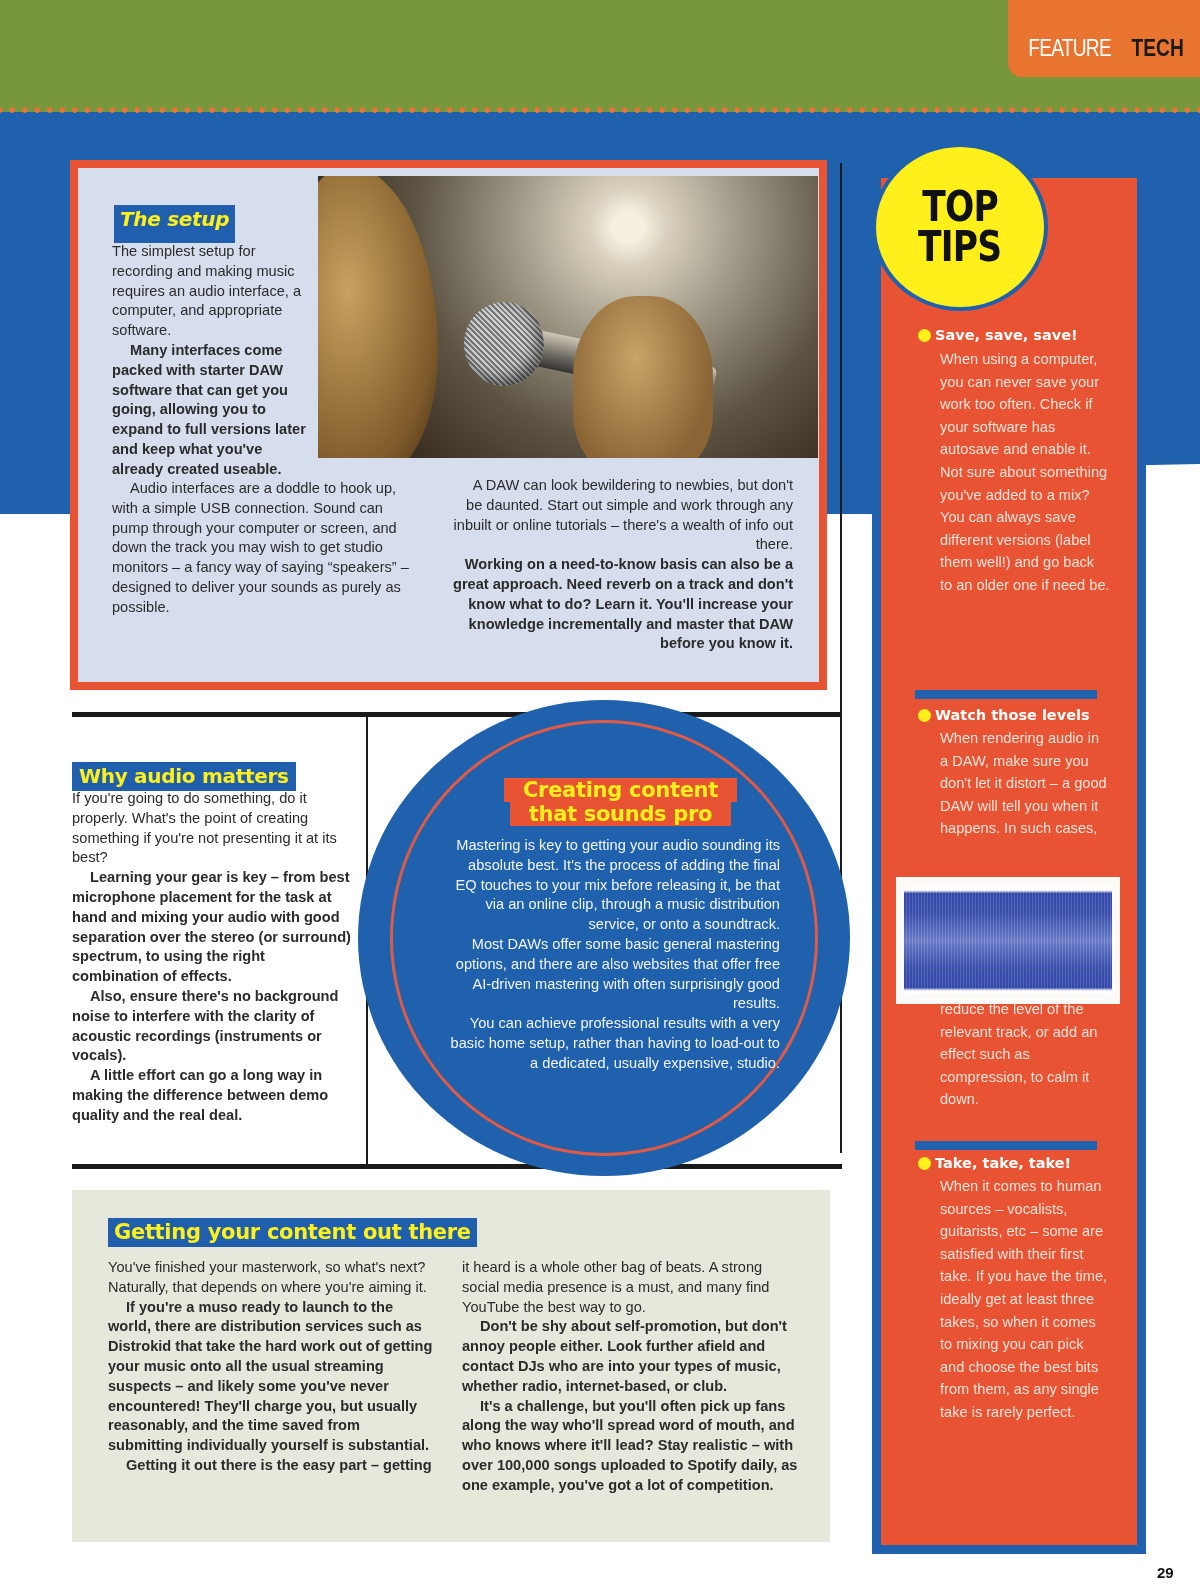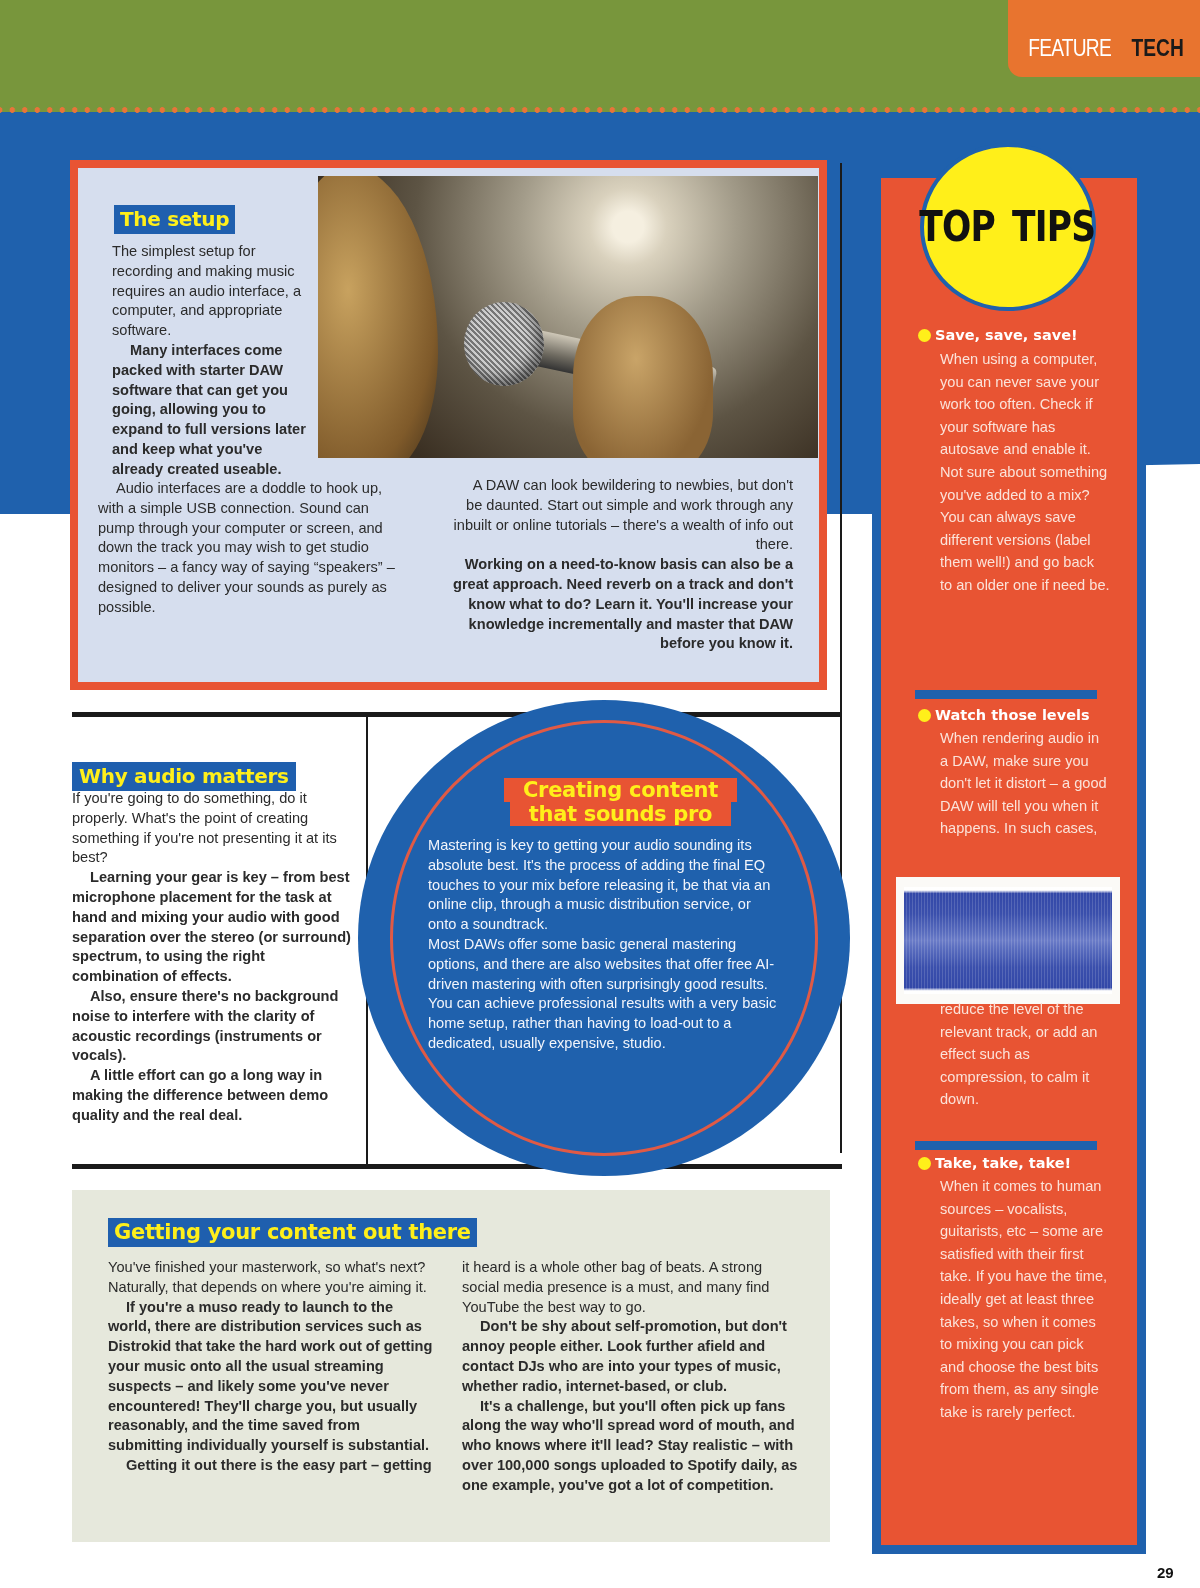--- a/index.html
+++ b/index.html
@@ -26,55 +26,55 @@
   .photo .face { position: absolute; left: -30px; top: -10px; width: 150px; height: 310px; background: radial-gradient(ellipse at 40% 40%, #c8a25f, #7f5a2a 70%, #3b2b18);
     border-radius: 40% 60% 40% 30%; }
   .photo .mic-head { position: absolute; left: 146px; top: 126px; width: 80px; height: 84px; border-radius: 50%;
     background: repeating-linear-gradient(45deg, #777 0 2px, #cfcfcf 2px 4px), #999; box-shadow: inset -6px -6px 14px rgba(0,0,0,.5); }
   .photo .mic-body { position: absolute; left: 210px; top: 152px; width: 190px; height: 36px; background: linear-gradient(#cfc8b8, #6e6a60 60%, #333); transform: rotate(12deg); transform-origin: left center; border-radius: 6px; }
   .photo .hand { position: absolute; left: 255px; top: 120px; width: 140px; height: 180px; background: radial-gradient(ellipse at 45% 35%, #c9a468, #8a6434 70%); border-radius: 45% 45% 35% 35%; }
 
   .heading-blue { display: inline-block; background: #1f5fae; color: #ffef1a; font-weight: bold; font-family: "DejaVu Sans", sans-serif; letter-spacing: -0.3px; }
   .heading-orange { display: inline-block; background: #e85433; color: #ffef1a; font-weight: bold; font-family: "DejaVu Sans", sans-serif; letter-spacing: -0.3px; }
 
-  .setup-heading { position: absolute; left: 36px; top: 37px; font-size: 20px; padding: 2px 6px 3px; }
+  .setup-heading { position: absolute; left: 36px; top: 37px; font-size: 20px; padding: 2px 6px 12px; font-style: italic; }
   .body-text { font-size: 14.6px; line-height: 19.8px; color: #2b2b2b; }
   .body-text p + p { text-indent: 18px; font-weight: bold; }
   .setup-col1a { position: absolute; left: 34px; top: 74px; width: 200px; }
-  .setup-col1b { position: absolute; left: 20px; top: 311px; width: 300px; }
+  .setup-col1b { position: absolute; left: 34px; top: 311px; width: 300px; }
   .setup-col2 { position: absolute; left: 365px; top: 308px; width: 350px; text-align: right; }
 
   
   .rule-v-main { position: absolute; left: 840px; top: 163px; width: 2px; height: 990px; background: #1a1a1a; }
   .rule-h-top { position: absolute; left: 72px; top: 712px; width: 770px; height: 5px; background: #1a1a1a; }
   .rule-h-bot { position: absolute; left: 72px; top: 1164px; width: 770px; height: 5px; background: #1a1a1a; }
   .rule-v-mid { position: absolute; left: 366px; top: 716px; width: 2px; height: 450px; background: #1a1a1a; }
 
   
   .why-heading { position: absolute; left: 72px; top: 750px; font-size: 20px; padding: 2px 7px 3px; margin-top: 12px; }
   .why-body { position: absolute; left: 72px; top: 789px; width: 280px; }
 
   
   .circle { position: absolute; left: 358px; top: 700px; width: 492px; height: 476px; border-radius: 50%; background: #1f61ad; }
   .circle-ring { position: absolute; left: 32px; top: 20px; right: 32px; bottom: 20px; border-radius: 50%; border: 3px solid #e05a45; }
   .circle-heading { position: absolute; left: 0; right: 0; top: 78px; text-align: center; }
   .circle-heading span { font-size: 21px; line-height: 24px; padding: 0 19px; margin-left: 33px; }
-  .circle-body { position: absolute; left: 70px; right: 70px; top: 136px; text-align: left; color: #f2f5fb; font-size: 14.6px; line-height: 19.8px; }
+  .circle-body { position: absolute; left: 88px; right: 70px; top: 136px; text-align: right; color: #f2f5fb; font-size: 14.6px; line-height: 19.8px; }
 
   
   .getout-box { position: absolute; left: 72px; top: 1190px; width: 758px; height: 352px; background: #e6e8dc; }
   .getout-heading { position: absolute; left: 36px; top: 28px; font-size: 21px; padding: 2px 6px 3px; white-space: nowrap; }
   .getout-col1 { position: absolute; left: 36px; top: 68px; width: 330px; }
   .getout-col2 { position: absolute; left: 390px; top: 68px; width: 340px; }
 
   
   .tips-outer { position: absolute; left: 872px; top: 169px; width: 274px; height: 1385px; background: #1f61ad; padding: 9px; }
   .tips-inner { width: 100%; height: 100%; background: #e85433; position: relative; }
-  .tips-badge { position: absolute; left: 920px; top: 143px; width: 176px; height: 168px; border-radius: 50%; background: #ffef1a;
-    border: 4px solid #1f61ad; display: flex; align-items: center; justify-content: center; }
+  .tips-badge { position: absolute; left: 872px; top: 143px; width: 176px; height: 168px; border-radius: 50%; background: #ffef1a;
+    border: 4px solid #1f61ad; display: flex; flex-direction: column; align-items: center; justify-content: center; }
   .tips-badge span { font-family: "DejaVu Sans", sans-serif; font-weight: bold; font-size: 42px; line-height: 40px; color: #111; letter-spacing: -1px; transform: scaleX(0.82); }
   .tip-title { position: absolute; left: 918px; font-family: "DejaVu Sans", sans-serif; font-weight: bold; font-size: 14.5px; color: #fff; display: flex; align-items: center; }
   .bullet { width: 13px; height: 13px; border-radius: 50%; background: #ffef1a; margin-right: 4px; display: inline-block; }
   .tip-body { position: absolute; left: 940px; width: 170px; color: #fbe3da; font-size: 14.6px; line-height: 22.6px; }
   .tip-divider { position: absolute; left: 915px; width: 182px; height: 9px; background: #1f61ad; }
   .waveform { position: absolute; left: 896px; top: 877px; width: 224px; height: 127px; background: #fbfaf7; padding: 10px 8px; }
   .waveform .wave { width: 100%; height: 100%; position: relative;
     background: linear-gradient(#ffffff 0 3%, #3348a8 6%, #3a4fac 25%, #5c6fc0 44%, #6b7cc8 50%, #5c6fc0 56%, #3a4fac 75%, #3348a8 94%, #ffffff 97%);
     -webkit-mask: repeating-linear-gradient(90deg, #000 0 2px, rgba(0,0,0,.85) 2px 3px); }
   .page-number { position: absolute; left: 1157px; top: 1564px; font-weight: bold; font-size: 15px; color: #111; }

